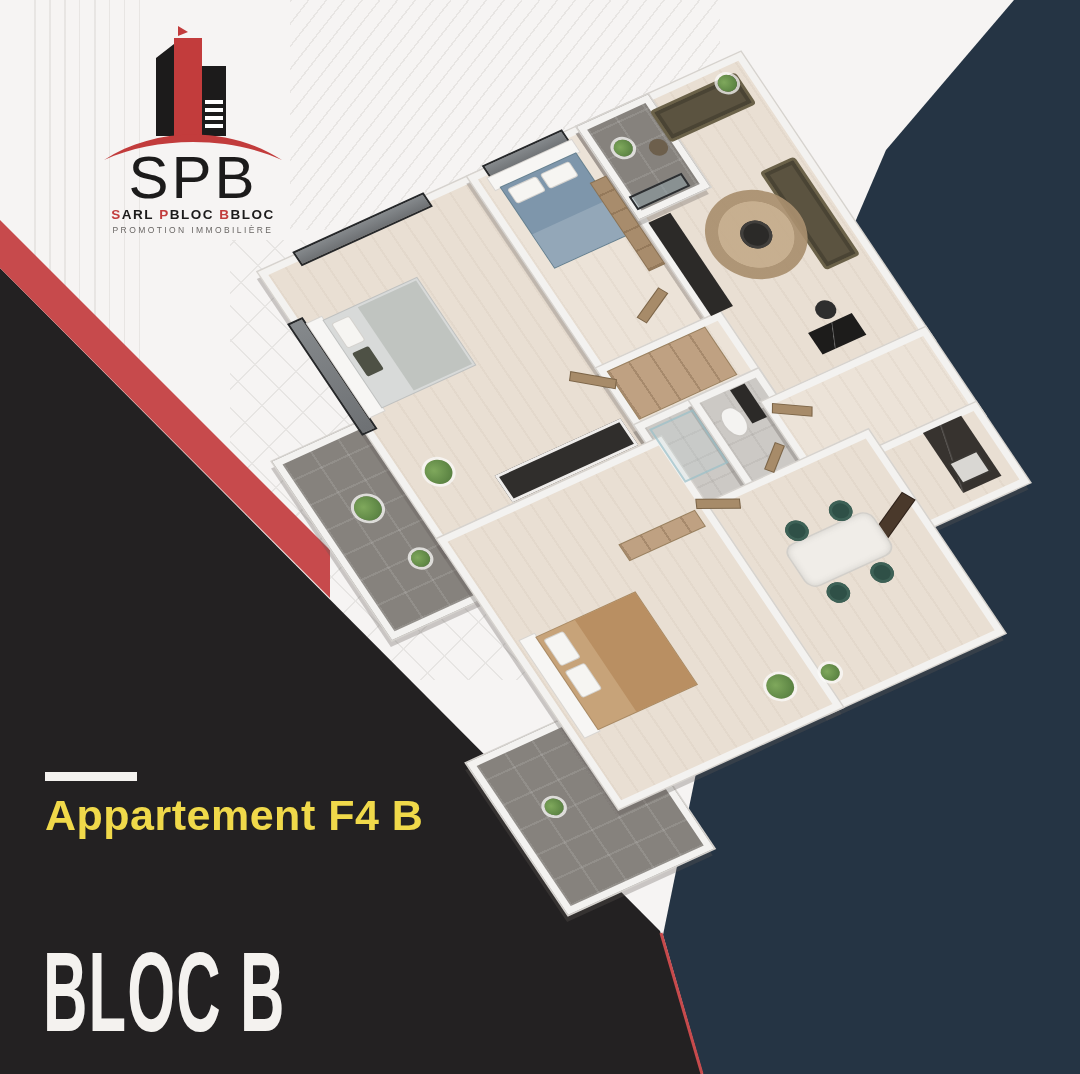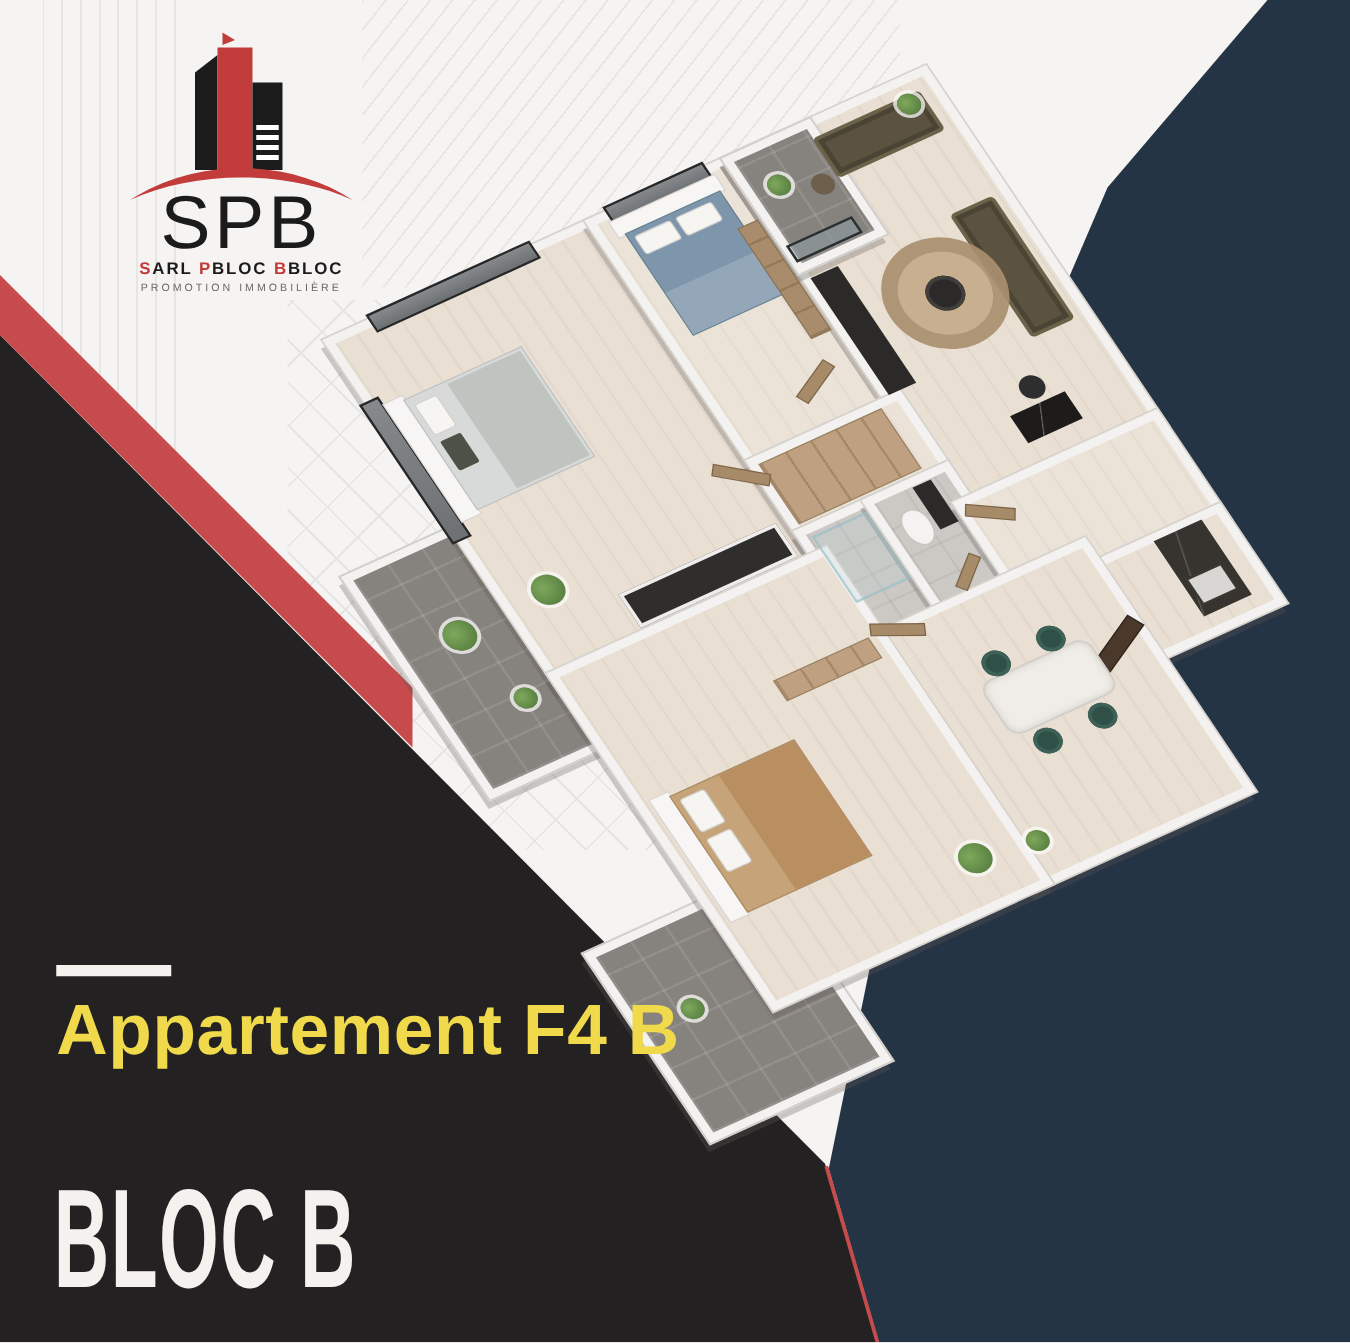--- a/index.html
+++ b/index.html
@@ -94,21 +94,21 @@
   .stove{background:#d9d7d3;box-shadow:0 0 0 2px #3a3733;}
   .toilet{background:#f4f3f1;border-radius:45% 45% 50% 50%;box-shadow:0 0 0 1.5px #c9c6c2;}
   .glass{border:2px solid rgba(150,190,200,.65);background:rgba(185,210,215,.20);}
   .plant{width:26px;height:26px;border-radius:50%;
     background:radial-gradient(circle at 38% 38%,#7fa85c,#4d7539);
     box-shadow:0 0 0 3px rgba(250,250,248,.75);}
   .plant.sm{width:18px;height:18px;}
 
   
   .title-underline{position:absolute;left:45px;top:772px;width:92px;height:9px;background:var(--text-white);}
-  .apartment-title{position:absolute;left:45px;top:791px;font-size:57px;font-weight:bold;
+  .apartment-title{position:absolute;left:45px;top:791px;font-size:43px;font-weight:bold;
     letter-spacing:.5px;color:var(--title-yellow);}
   .block-title{position:absolute;left:43px;top:928px;font-size:106px;font-weight:bold;
     color:var(--text-white);transform:scale(.58,1.06);transform-origin:left top;
     letter-spacing:2px;white-space:nowrap;}
 </style>
 </head>
 <body>
 
 <div class="canvas">
 

